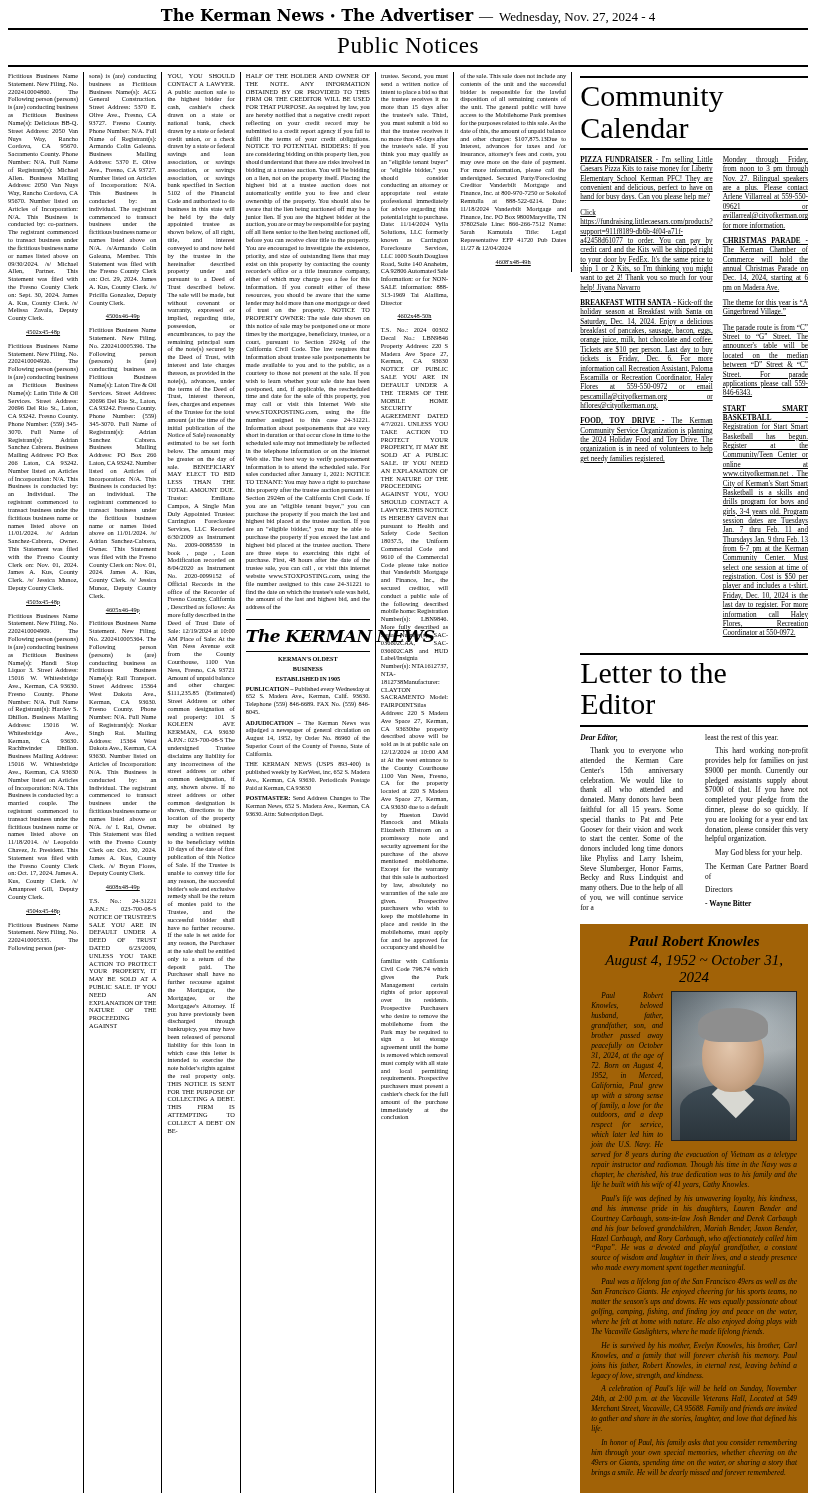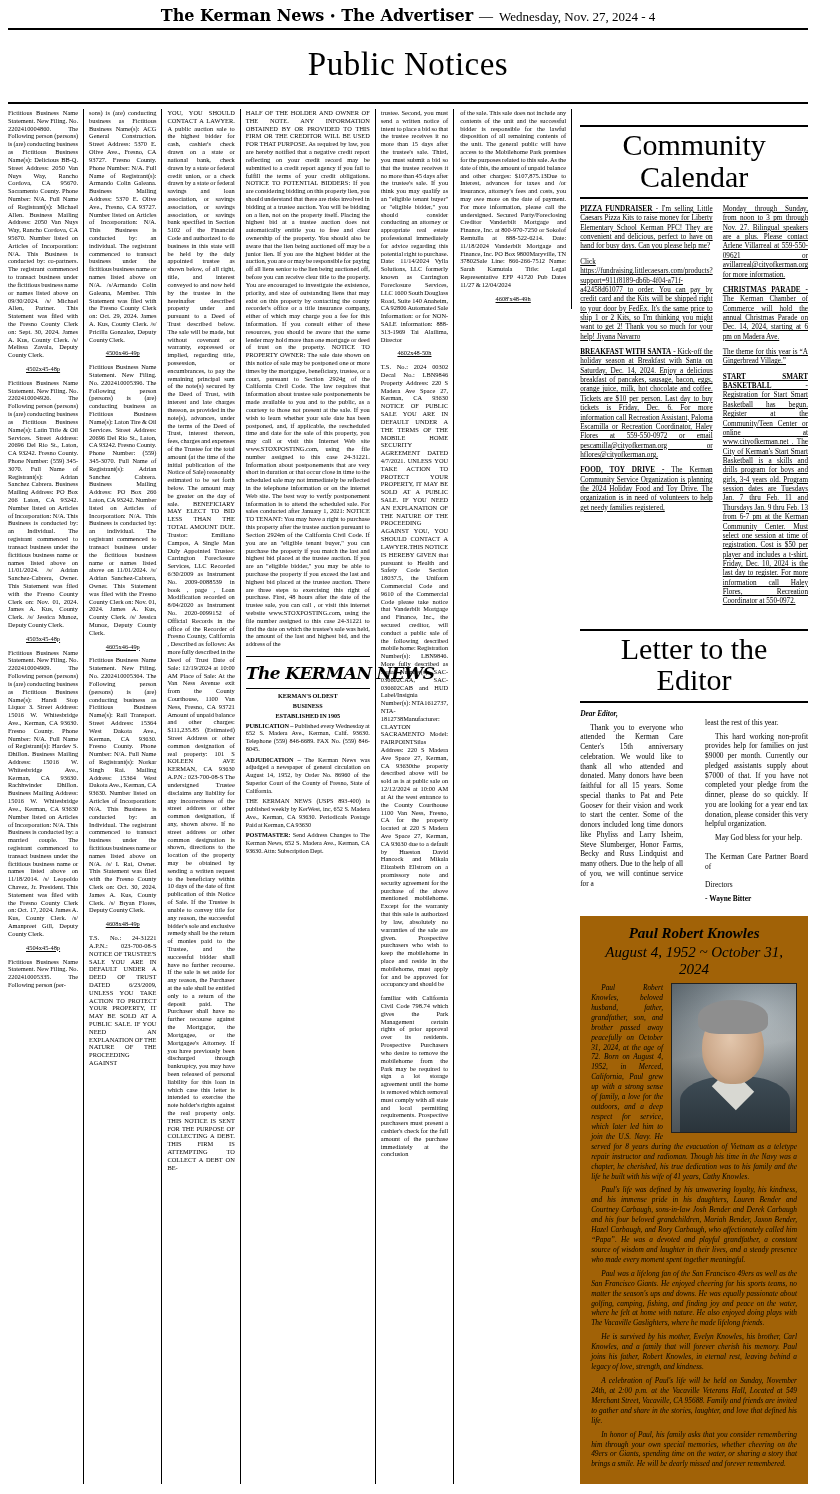--- a/index.html
+++ b/index.html
@@ -42,24 +42,24 @@
 
   
   .banner {
     border-top: 2px solid #000;
     border-bottom: 2px solid #000;
     text-align: center;
     padding: 3px 0 6px 0;
     margin-bottom: 5px;
   }
   .banner h1 {
-    margin: 13px;
+    margin: 0;
     font-family: "Liberation Serif", serif;
     font-weight: normal;
-    font-size: 33px;
+    font-size: 23px;
     letter-spacing: 0.5px;
   }
 
   
   .cols {
     display: flex;
     gap: 0;
     align-items: stretch;
   }
   .col {
@@ -110,23 +110,22 @@
     padding: 3px 0 2px 0;
     white-space: nowrap;
   }
   .knews-ad p { margin: 0 0 3px 0; text-align: justify; }
   .knews-ad .hd { font-weight: bold; text-align: center; margin: 2px 0; }
 
   
   .section-head {
     border-top: 2px solid #000;
     border-bottom: 2px solid #000;
-    text-align: center;
     padding: 2px 0 5px 0;
-    margin: 16px 0 6px 0;
+    margin: 4px 0 6px 0;
   }
   .section-head h2 {
     margin: 0;
     font-weight: normal;
     font-size: 30px;
     line-height: 1.05;
     font-family: "Liberation Serif", serif;
   }
   .cal-cols {
     display: flex;
@@ -134,21 +133,21 @@
     text-decoration: underline;
   }
   .cal-col { flex: 1; font-size: 7.2px; line-height: 1.3; text-align: justify; }
   .cal-col p { margin: 0 0 6px 0; }
   .cal-col .ev-title { font-weight: bold; }
 
   .letter-wrap { margin-top: 8px; }
   .letter-cols { display: flex; gap: 22px; }
   .letter-col { flex: 1; font-size: 7.4px; line-height: 1.32; text-align: justify; }
   .letter-col p { margin: 0 0 4px 0; text-indent: 10px; }
-  .letter-col p.noind { text-indent: 0; margin-top: 9px; }
+  .letter-col p.noind { text-indent: 0; }
   .letter-col .salut { font-style: italic; font-weight: bold; text-indent: 0; }
   .letter-col .sign { text-align: left; font-weight: bold; text-indent: 0; }
 
   
   .obit {
     border: 3px solid #a16207;
     margin-top: 8px;
     padding: 6px 8px 8px 8px;
     background: #a16207;
   }
@@ -306,23 +305,24 @@
           </div>
 
           <div class="cal-cols">
             <div class="cal-col">
               <p><span class="ev-title">PIZZA FUNDRAISER -</span><span> I'm selling Little Caesars Pizza Kits to raise money for Liberty Elementary School Kerman PFC! They are convenient and delicious, perfect to have on hand for busy days. Can you please help me?</span></p>
               <p><span class="ev-title"></span><span>Click https://fundraising.littlecaesars.com/products?support=911f8189-db6b-4f04-a71f-a42458d61077 to order. You can pay by credit card and the Kits will be shipped right to your door by FedEx. It's the same price to ship 1 or 2 Kits, so I'm thinking you might want to get 2!  Thank you so much for your help!  Jiyana Navarro</span></p>
               <p><span class="ev-title">BREAKFAST WITH SANTA</span><span> - Kick-off the holiday season at Breakfast with Santa on Saturday, Dec. 14, 2024. Enjoy a delicious breakfast of pancakes, sausage, bacon, eggs, orange juice, milk, hot chocolate and coffee. Tickets are $10 per person. Last day to buy tickets is Friday, Dec. 6. For more information call Recreation Assistant, Paloma Escamilla or Recreation Coordinator, Haley Flores at 559-550-0972 or email pescamilla@cityofkerman.org or hflores@cityofkerman.org.</span></p>
               <p><span class="ev-title">FOOD, TOY DRIVE -</span><span> The Kerman Community Service Organization is planning the 2024 Holiday Food and Toy Drive.  The organization is in need of volunteers to help get needy families registered,</span></p>
             </div>
             <div class="cal-col">
-              <p><span class="ev-title"></span><span>Monday through Sunday, from noon to 3 pm through Nov. 27. Bilingual speakers are a plus.  Please contact Arlene Villarreal at 559-550-09621 or avillarreal@cityofkerman.org for more information.</span></p>
+              <p><span class="ev-title"></span><span>Monday through Friday, from noon to 3 pm through Nov. 27. Bilingual speakers are a plus.  Please contact Arlene Villarreal at 559-550-09621 or avillarreal@cityofkerman.org for more information.</span></p>
               <p><span class="ev-title">CHRISTMAS PARADE -</span><span> The Kerman Chamber of Commerce will hold the annual Christmas Parade on Dec. 14, 2024, starting at 6 pm on Madera Ave.</span></p>
               <p><span class="ev-title"></span><span>The theme for this year is “A Gingerbread Village.”</span></p>
+              <p><span class="ev-title"></span><span>The parade route is from “C” Street to “G” Street. The announcer's table will be located on the median between “D” Street &amp; “C” Street. For parade applications please call 559-846-6343.</span></p>
               <p><span class="ev-title">START SMART BASKETBALL</span><span> - Registration for Start Smart Basketball has begun. Register at the Community/Teen Center or online at www.cityofkerman.net . The City of Kerman's Start Smart Basketball is a skills and drills program for boys and girls, 3-4 years old. Program session dates are Tuesdays Jan. 7 thru Feb. 11 and Thursdays Jan. 9 thru Feb. 13 from 6-7 pm at the Kerman Community Center.  Must select one session at time of registration. Cost is $50 per player and includes a t-shirt. Friday, Dec. 10, 2024 is the last day to register. For more information call Haley Flores, Recreation Coordinator at 550-0972.</span></p>
             </div>
           </div>
 
           <div class="letter-wrap">
             <div class="section-head">
               <h2>Letter to the Editor</h2>
             </div>
             <div class="letter-cols">
               <div class="letter-col">

